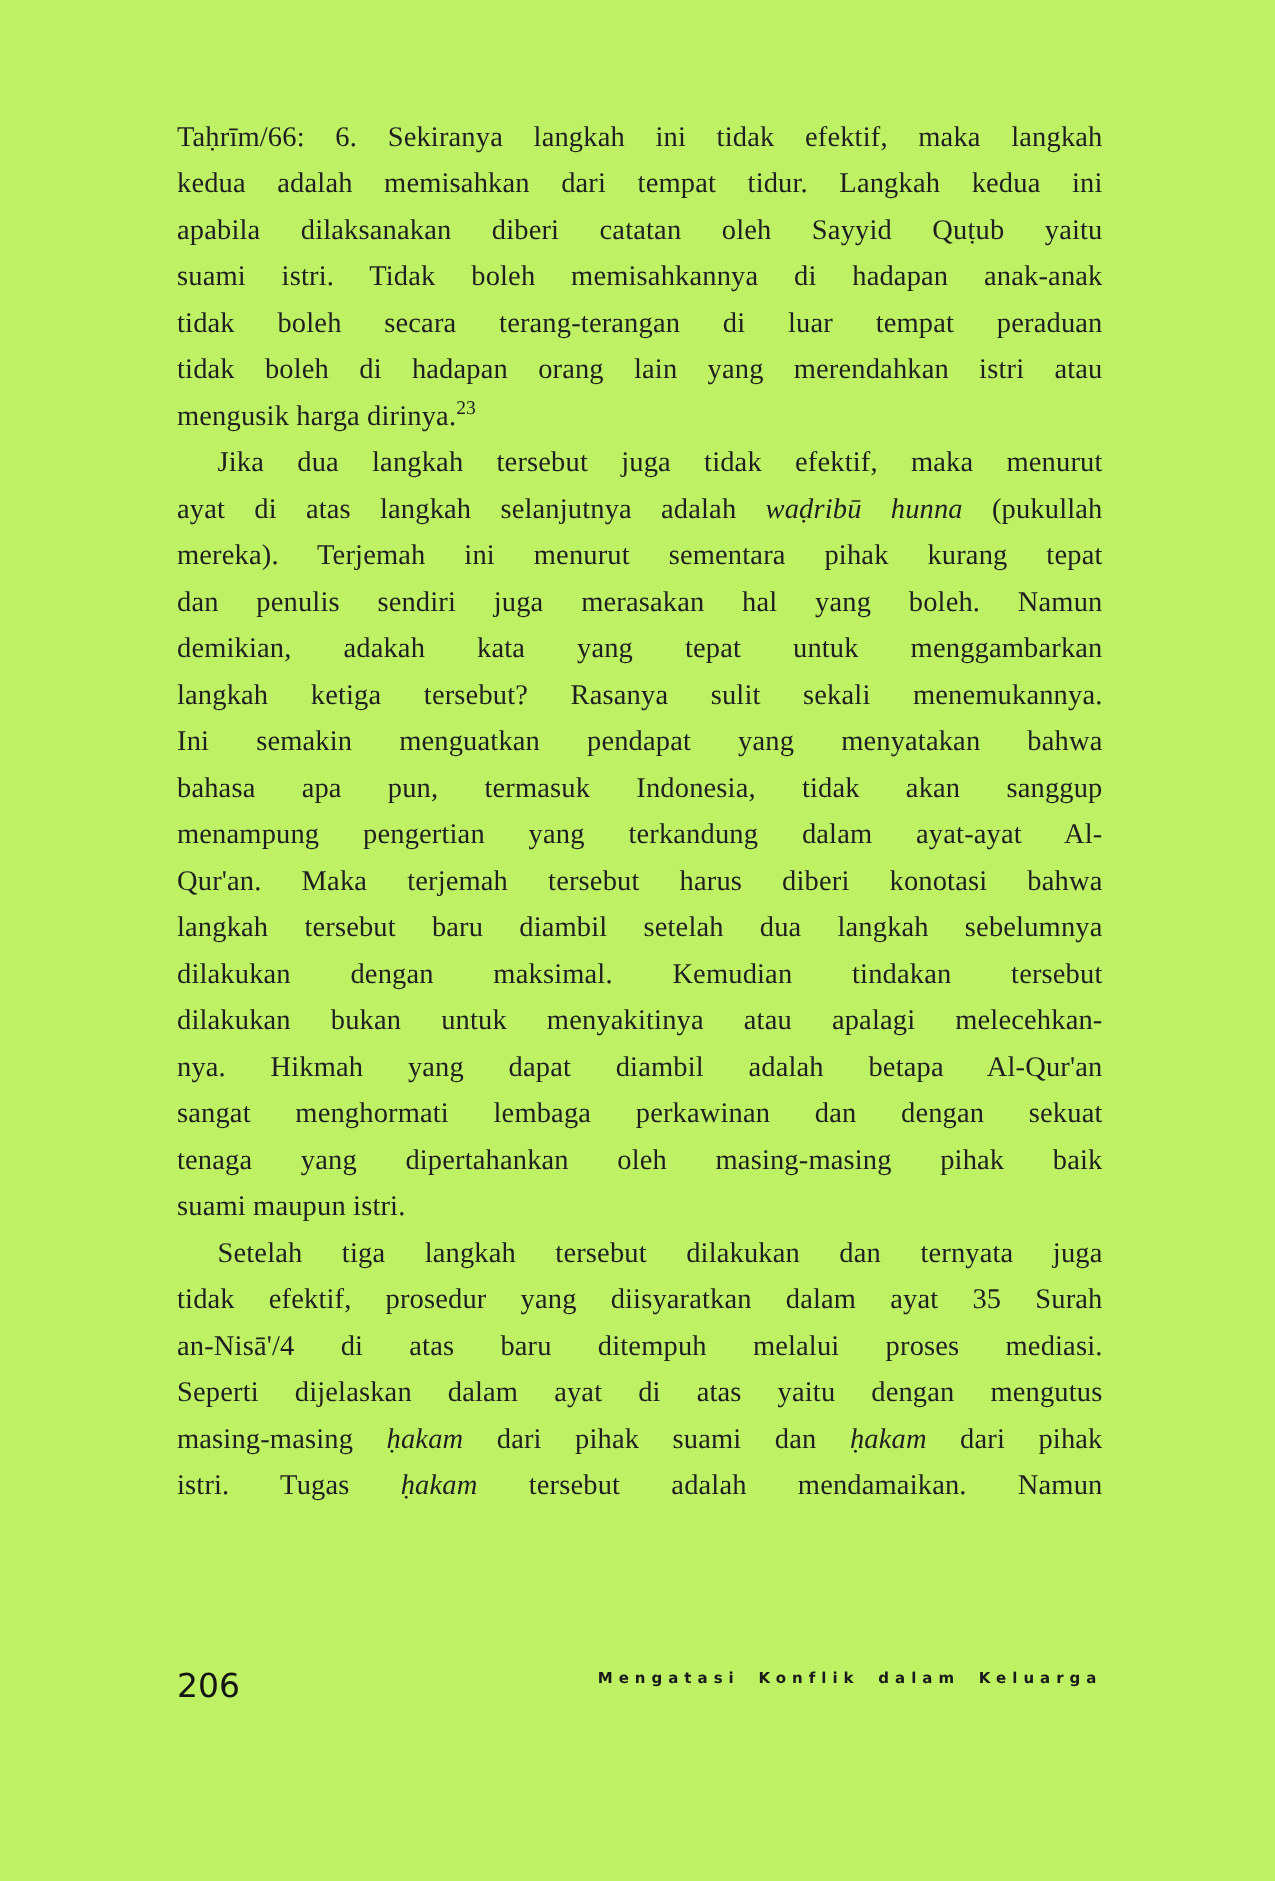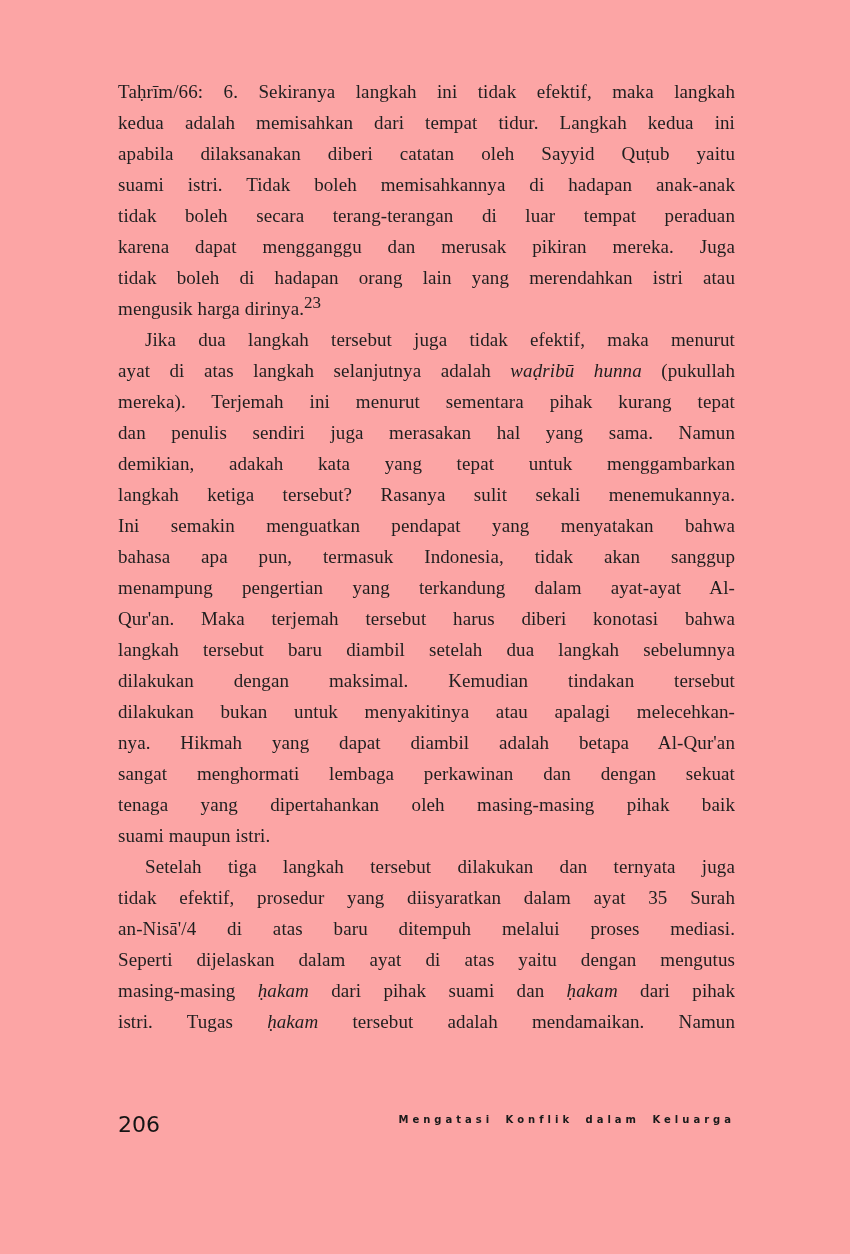--- a/index.html
+++ b/index.html
@@ -1,20 +1,20 @@
 <!DOCTYPE html>
 <html><head>
 <meta charset="utf-8">
 <style>
   html, body { margin: 0; padding: 0; background: #ffffff; }
   .page {
     position: relative;
     width: 850px;
     height: 1254px;
-    background: #fca5a5;
+    background: #bef264;
     overflow: hidden;
     font-family: "Liberation Serif", "DejaVu Serif", serif;
     color: #1f1f1f;
   }
   .text-block {
     position: absolute;
     left: 118px;
     top: 76px;
     width: 617px;
   }
@@ -25,21 +25,21 @@
     font-size: 19px;
     text-align: justify;
     text-align-last: justify;
     white-space: normal;
     letter-spacing: 0.1px;
   }
   .line.no-just { text-align-last: left; }
   .line.indent { padding-left: 27px; }
   .line em { }
   .line sup {
-    font-size: 17px;
+    font-size: 13px;
     line-height: 0;
     vertical-align: super;
     letter-spacing: 0;
     margin-top: 48px;
   }
   .footer {
     position: absolute;
     left: 118px;
     top: 1114px;
     width: 617px;
@@ -69,29 +69,28 @@
 
 <div class="page">
 
   <div class="text-block">
       <div class="para">
         <div class="line">Taḥrīm/66: 6. Sekiranya langkah ini tidak efektif, maka langkah</div>
         <div class="line">kedua adalah memisahkan dari tempat tidur. Langkah kedua ini</div>
         <div class="line">apabila dilaksanakan diberi catatan oleh Sayyid Quṭub yaitu</div>
         <div class="line">suami istri. Tidak boleh memisahkannya di hadapan anak-anak</div>
         <div class="line">tidak boleh secara terang-terangan di luar tempat peraduan</div>
-        <div class="line">karena dapat mengganggu dan merusak pikiran mereka. Juga</div>
         <div class="line">tidak boleh di hadapan orang lain yang merendahkan istri atau</div>
         <div class="line no-just">mengusik harga dirinya.<sup>23</sup></div>
       </div>
       <div class="para">
         <div class="line indent">Jika dua langkah tersebut juga tidak efektif, maka menurut</div>
         <div class="line">ayat di atas langkah selanjutnya adalah <em>waḍribū hunna</em> (pukullah</div>
         <div class="line">mereka). Terjemah ini menurut sementara pihak kurang tepat</div>
-        <div class="line">dan penulis sendiri juga merasakan hal yang sama. Namun</div>
+        <div class="line">dan penulis sendiri juga merasakan hal yang boleh. Namun</div>
         <div class="line">demikian, adakah kata yang tepat untuk menggambarkan</div>
         <div class="line">langkah ketiga tersebut? Rasanya sulit sekali menemukannya.</div>
         <div class="line">Ini semakin menguatkan pendapat yang menyatakan bahwa</div>
         <div class="line">bahasa apa pun, termasuk Indonesia, tidak akan sanggup</div>
         <div class="line">menampung pengertian yang terkandung dalam ayat-ayat Al-</div>
         <div class="line">Qur'an. Maka terjemah tersebut harus diberi konotasi bahwa</div>
         <div class="line">langkah tersebut baru diambil setelah dua langkah sebelumnya</div>
         <div class="line">dilakukan dengan maksimal. Kemudian tindakan tersebut</div>
         <div class="line">dilakukan bukan untuk menyakitinya atau apalagi melecehkan-</div>
         <div class="line">nya. Hikmah yang dapat diambil adalah betapa Al-Qur'an</div>

